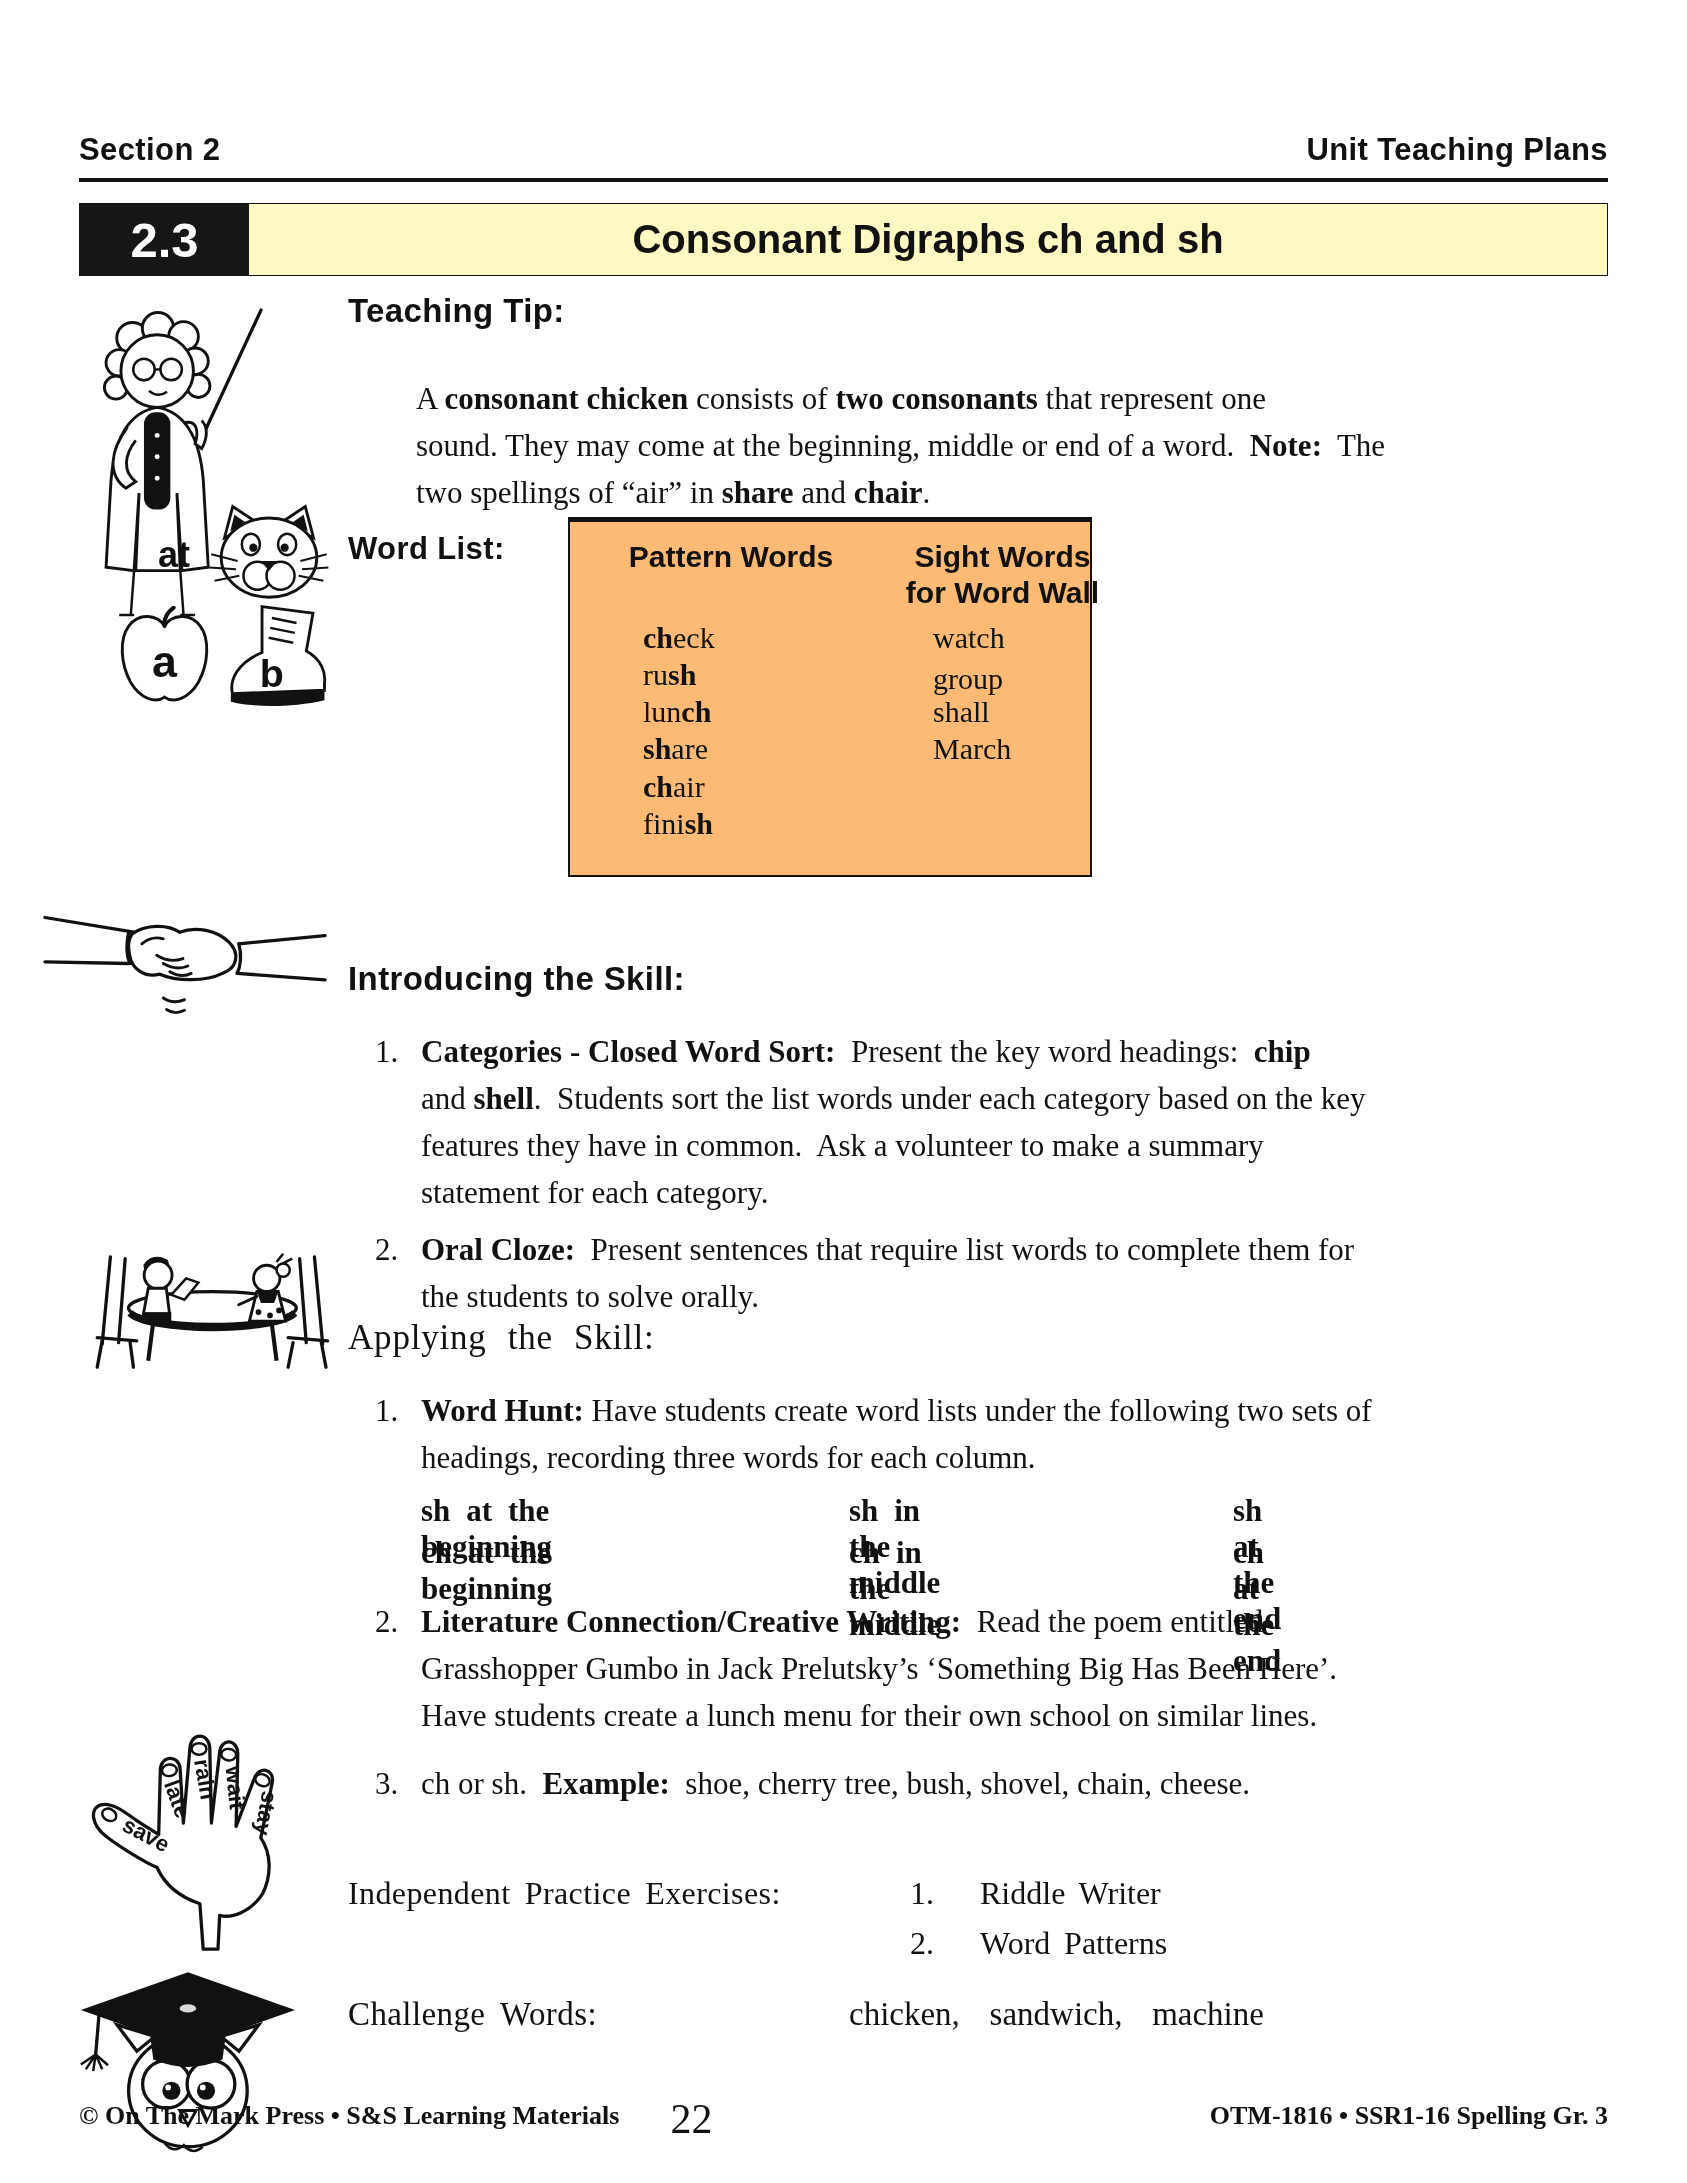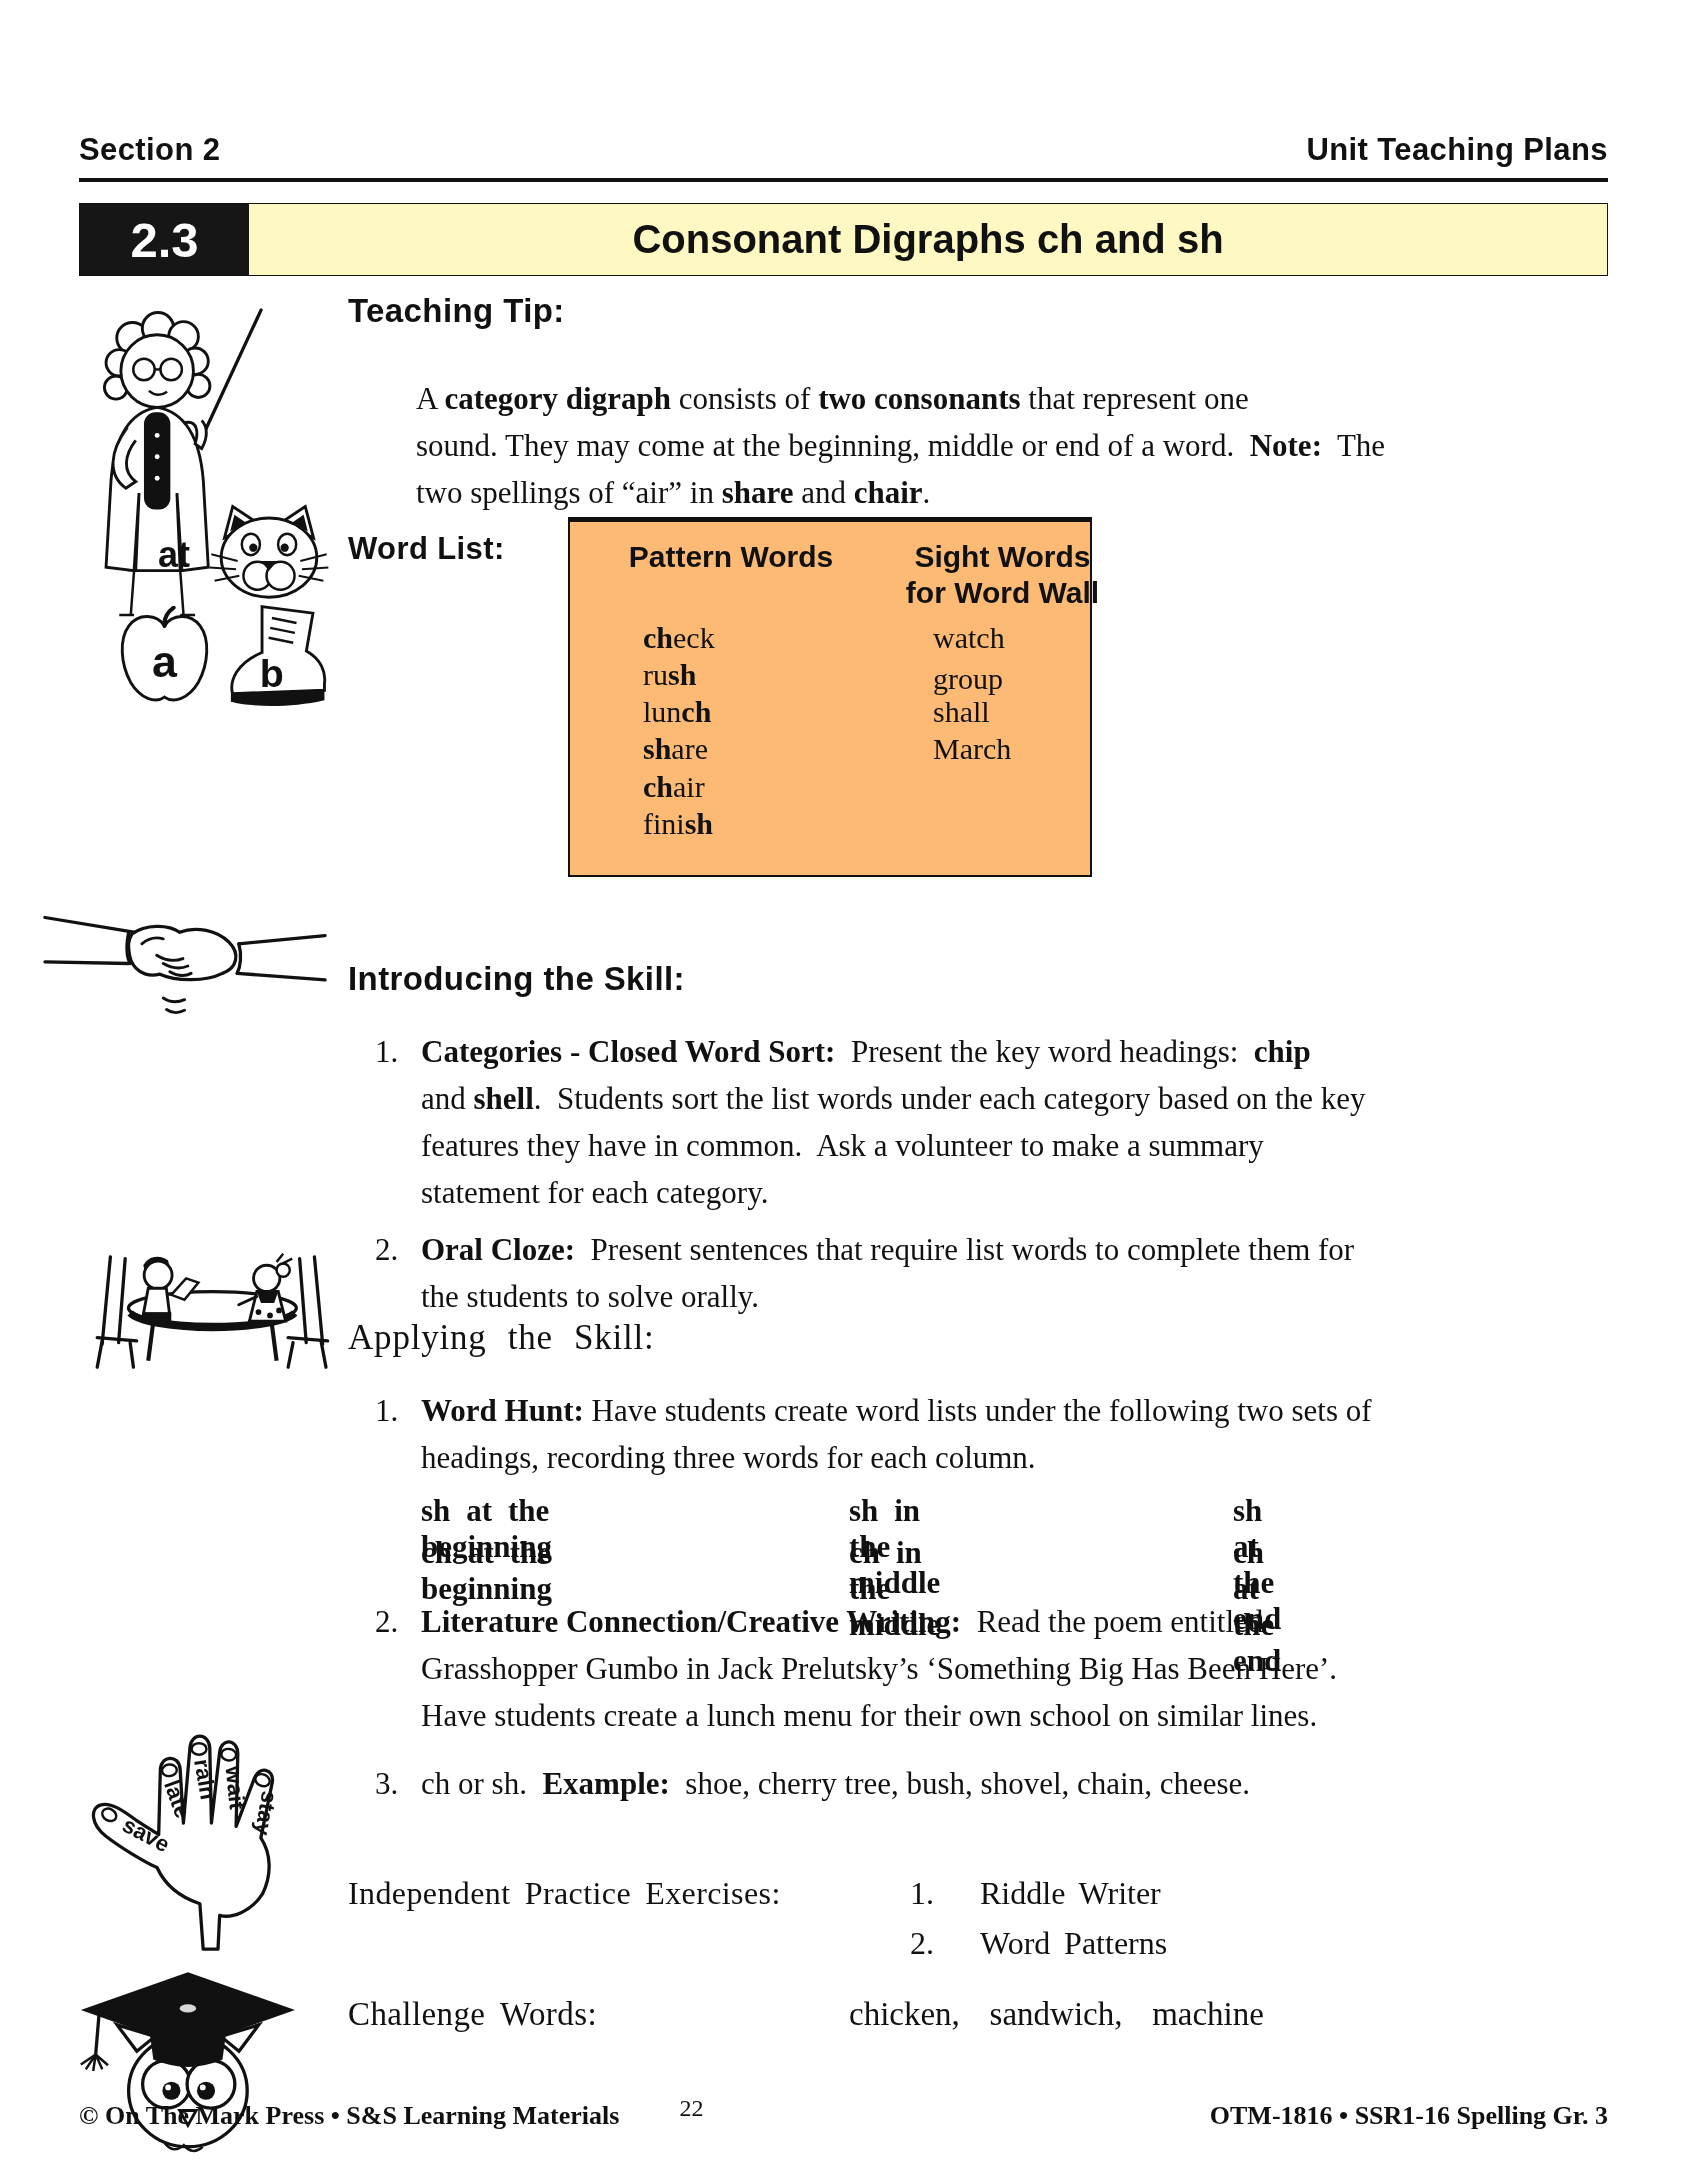--- a/index.html
+++ b/index.html
@@ -73,21 +73,21 @@
     <path d="M74,344 L70,398 M130,344 L134,398 M56,398 L74,398 M130,398 L148,398"></path>
   </g>
   <rect x="86" y="152" width="32" height="118" rx="14" fill="#111"></rect>
   <circle cx="102" cy="180" r="3" fill="#fff"></circle>
     <circle cx="102" cy="206" r="3" fill="#fff"></circle>
     <circle cx="102" cy="232" r="3" fill="#fff"></circle>
 </svg>
 
 <div class="abs sans h-sans" style="left:348px;top:292px">Teaching Tip:</div>
 <div class="abs para" style="left:416px;top:375px">
-    <div class="tline"><span>A </span><span class="b">category digraph</span><span> consists of </span><span class="b">two consonants</span><span> that represent one</span></div>
+    <div class="tline"><span>A </span><span class="b">consonant chicken</span><span> consists of </span><span class="b">two consonants</span><span> that represent one</span></div>
     <div class="tline"><span>sound. They may come at the beginning, middle or end of a word.&nbsp; </span><span class="b">Note:</span><span>&nbsp; The</span></div>
     <div class="tline"><span>two spellings of “air” in </span><span class="b">share</span><span> and </span><span class="b">chair</span><span>.</span></div>
   </div>
 
 <div class="abs sans" style="left:128px;top:534px;font-size:36px">_ at</div>
 
 <svg viewBox="0 0 148 122" style="left:208px;top:503px;width:122px;height:101px">
   <g stroke="#111" stroke-width="3.5" fill="#fff">
     <path d="M20,42 L30,4 L60,24 Z"></path>
       <path d="M128,42 L118,4 L88,24 Z"></path>
@@ -292,15 +292,15 @@
   <path d="M92,92 L184,92 L180,122 C152,134 124,134 96,122 Z" fill="#111"></path>
   <ellipse cx="138" cy="60" rx="10" ry="5" fill="#d8d8d8"></ellipse>
   <path d="M30,68 L26,116" stroke="#111" stroke-width="4"></path>
   <path d="M26,116 l-12,18 M26,116 l-3,20 M26,116 l8,18 M26,116 l-18,12 M26,116 l15,13" stroke="#111" stroke-width="3" fill="none"></path>
 </svg>
 
 <div class="abs serif" style="left:348px;top:1996px;font-size:33px;word-spacing:6.6px;letter-spacing:0.4px">Challenge Words:</div>
 <div class="abs serif" style="left:849px;top:1996px;font-size:33px;word-spacing:6.6px">chicken,&nbsp; sandwich,&nbsp; machine</div>
 
 <div class="abs footer" style="left:79px;top:2101px">© On The Mark Press • S&amp;S Learning Materials</div>
-<div class="abs" style="left:0;top:2095px;width:1383px;text-align:center;font-size:24px">22</div>
+<div class="abs" style="left:0;top:2095px;width:1383px;text-align:center;font-size:42px">22</div>
 <div class="abs footer" style="right:79px;top:2101px">OTM-1816 • SSR1-16 Spelling Gr. 3</div>
 
 
 </body></html>

